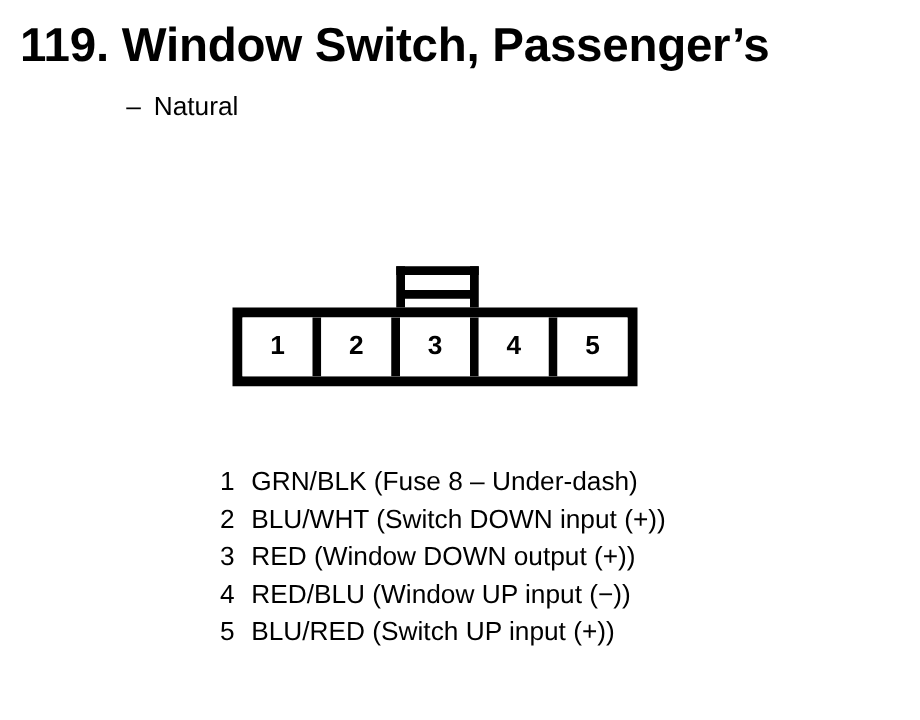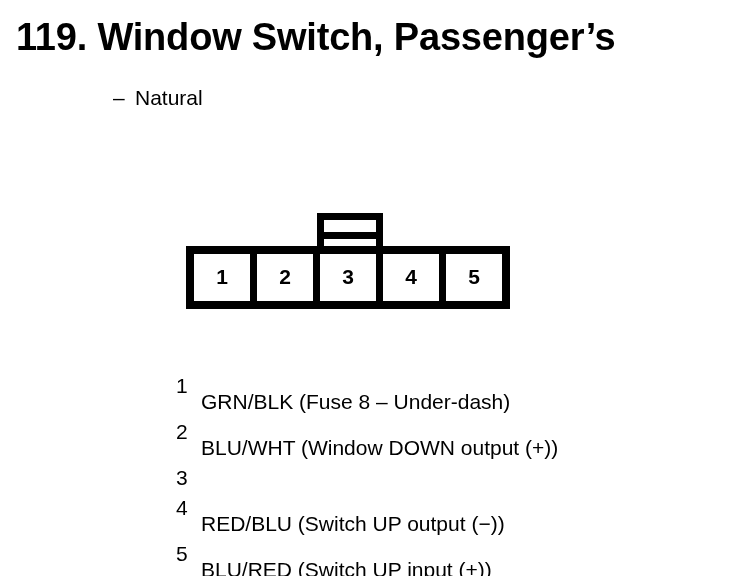--- a/index.html
+++ b/index.html
@@ -28,21 +28,21 @@
     white-space: nowrap;
     line-height: 44px;
   }
 
   
   #desc-list {
     position: absolute;
     left: 97px;
     top: 69px;
     list-style: none;
-    margin: 16px;
+    margin: 4px;
     padding: 0;
   }
   #desc-list li {
     font-size: 21px;
     line-height: 25.5px;
     white-space: nowrap;
   }
   #desc-list li .bullet-dash {
     display: inline-block;
     width: 22px;
@@ -125,21 +125,20 @@
     white-space: nowrap;
     display: flex;
   }
   #pin-legend li .legend-num {
     display: inline-block;
     width: 25px;
     flex: 0 0 25px;
   }
   #pin-legend li .legend-text {
     display: inline-block;
-    margin-top: 16px;
   }
 </style>
 </head>
 <body>
 
 <div id="page-title">119. Window Switch, Passenger’s</div>
 
 <ul id="desc-list">
   <li>
     <span class="bullet-dash">–</span><span>Natural</span>
@@ -173,26 +172,27 @@
 
 </div>
 
 <ul id="pin-legend">
   <li>
     <span class="legend-num">1</span>
     <span class="legend-text">GRN/BLK (Fuse 8 – Under-dash)</span>
   </li>
   <li>
     <span class="legend-num">2</span>
-    <span class="legend-text">BLU/WHT (Window DOWN output (+))</span>
+    <span class="legend-text">BLU/WHT (Switch DOWN input (+))</span>
   </li>
   <li>
     <span class="legend-num">3</span>
+    <span class="legend-text">RED (Window DOWN output (+))</span>
   </li>
   <li>
     <span class="legend-num">4</span>
-    <span class="legend-text">RED/BLU (Switch UP output (−))</span>
+    <span class="legend-text">RED/BLU (Window UP input (−))</span>
   </li>
   <li>
     <span class="legend-num">5</span>
     <span class="legend-text">BLU/RED (Switch UP input (+))</span>
   </li>
 </ul>
 
 </body></html>

